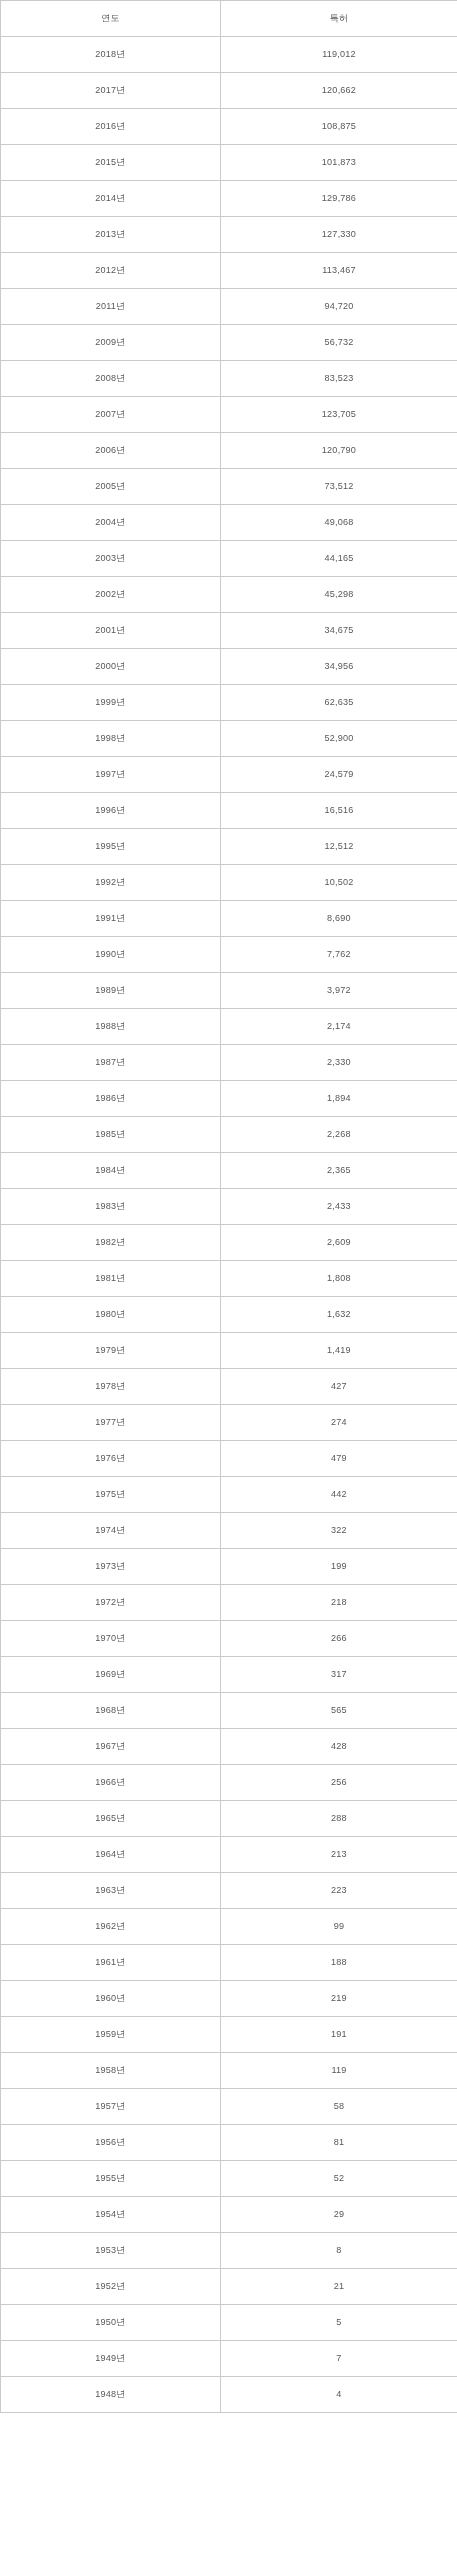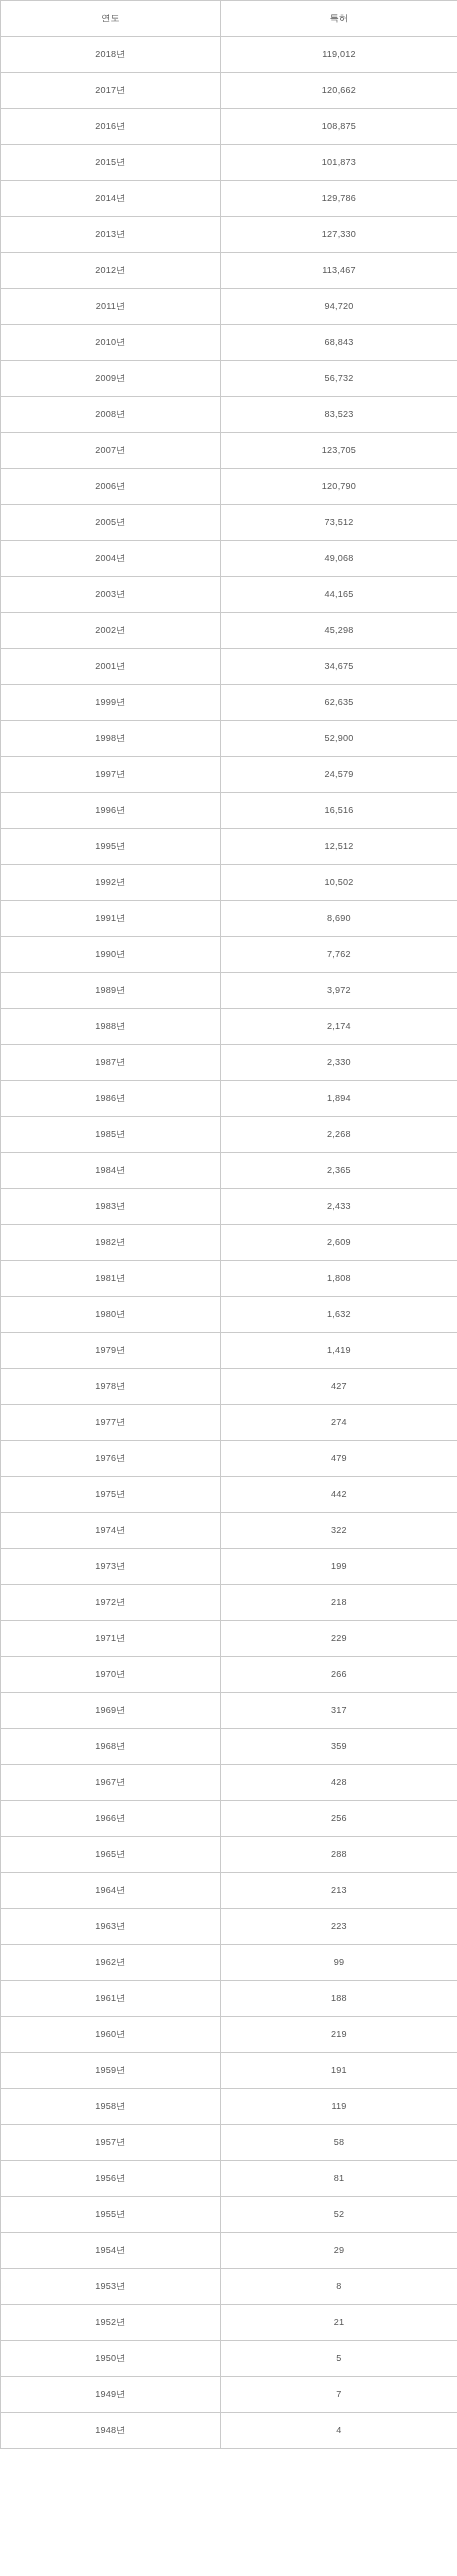--- a/index.html
+++ b/index.html
@@ -89,24 +89,20 @@
       </tr>
       <tr>
         <td class="year-cell">2012년</td>
         <td class="value-cell">113,467</td>
       </tr>
       <tr>
         <td class="year-cell">2011년</td>
         <td class="value-cell">94,720</td>
       </tr>
       <tr>
-        <td class="year-cell">2010년</td>
-        <td class="value-cell">68,843</td>
-      </tr>
-      <tr>
         <td class="year-cell">2009년</td>
         <td class="value-cell">56,732</td>
       </tr>
       <tr>
         <td class="year-cell">2008년</td>
         <td class="value-cell">83,523</td>
       </tr>
       <tr>
         <td class="year-cell">2007년</td>
         <td class="value-cell">123,705</td>
@@ -129,20 +125,24 @@
       </tr>
       <tr>
         <td class="year-cell">2002년</td>
         <td class="value-cell">45,298</td>
       </tr>
       <tr>
         <td class="year-cell">2001년</td>
         <td class="value-cell">34,675</td>
       </tr>
       <tr>
+        <td class="year-cell">2000년</td>
+        <td class="value-cell">34,956</td>
+      </tr>
+      <tr>
         <td class="year-cell">1999년</td>
         <td class="value-cell">62,635</td>
       </tr>
       <tr>
         <td class="year-cell">1998년</td>
         <td class="value-cell">52,900</td>
       </tr>
       <tr>
         <td class="year-cell">1997년</td>
         <td class="value-cell">24,579</td>
@@ -233,34 +233,30 @@
       </tr>
       <tr>
         <td class="year-cell">1973년</td>
         <td class="value-cell">199</td>
       </tr>
       <tr>
         <td class="year-cell">1972년</td>
         <td class="value-cell">218</td>
       </tr>
       <tr>
-        <td class="year-cell">1971년</td>
-        <td class="value-cell">229</td>
-      </tr>
-      <tr>
         <td class="year-cell">1970년</td>
         <td class="value-cell">266</td>
       </tr>
       <tr>
         <td class="year-cell">1969년</td>
         <td class="value-cell">317</td>
       </tr>
       <tr>
         <td class="year-cell">1968년</td>
-        <td class="value-cell">359</td>
+        <td class="value-cell">565</td>
       </tr>
       <tr>
         <td class="year-cell">1967년</td>
         <td class="value-cell">428</td>
       </tr>
       <tr>
         <td class="year-cell">1966년</td>
         <td class="value-cell">256</td>
       </tr>
       <tr>

